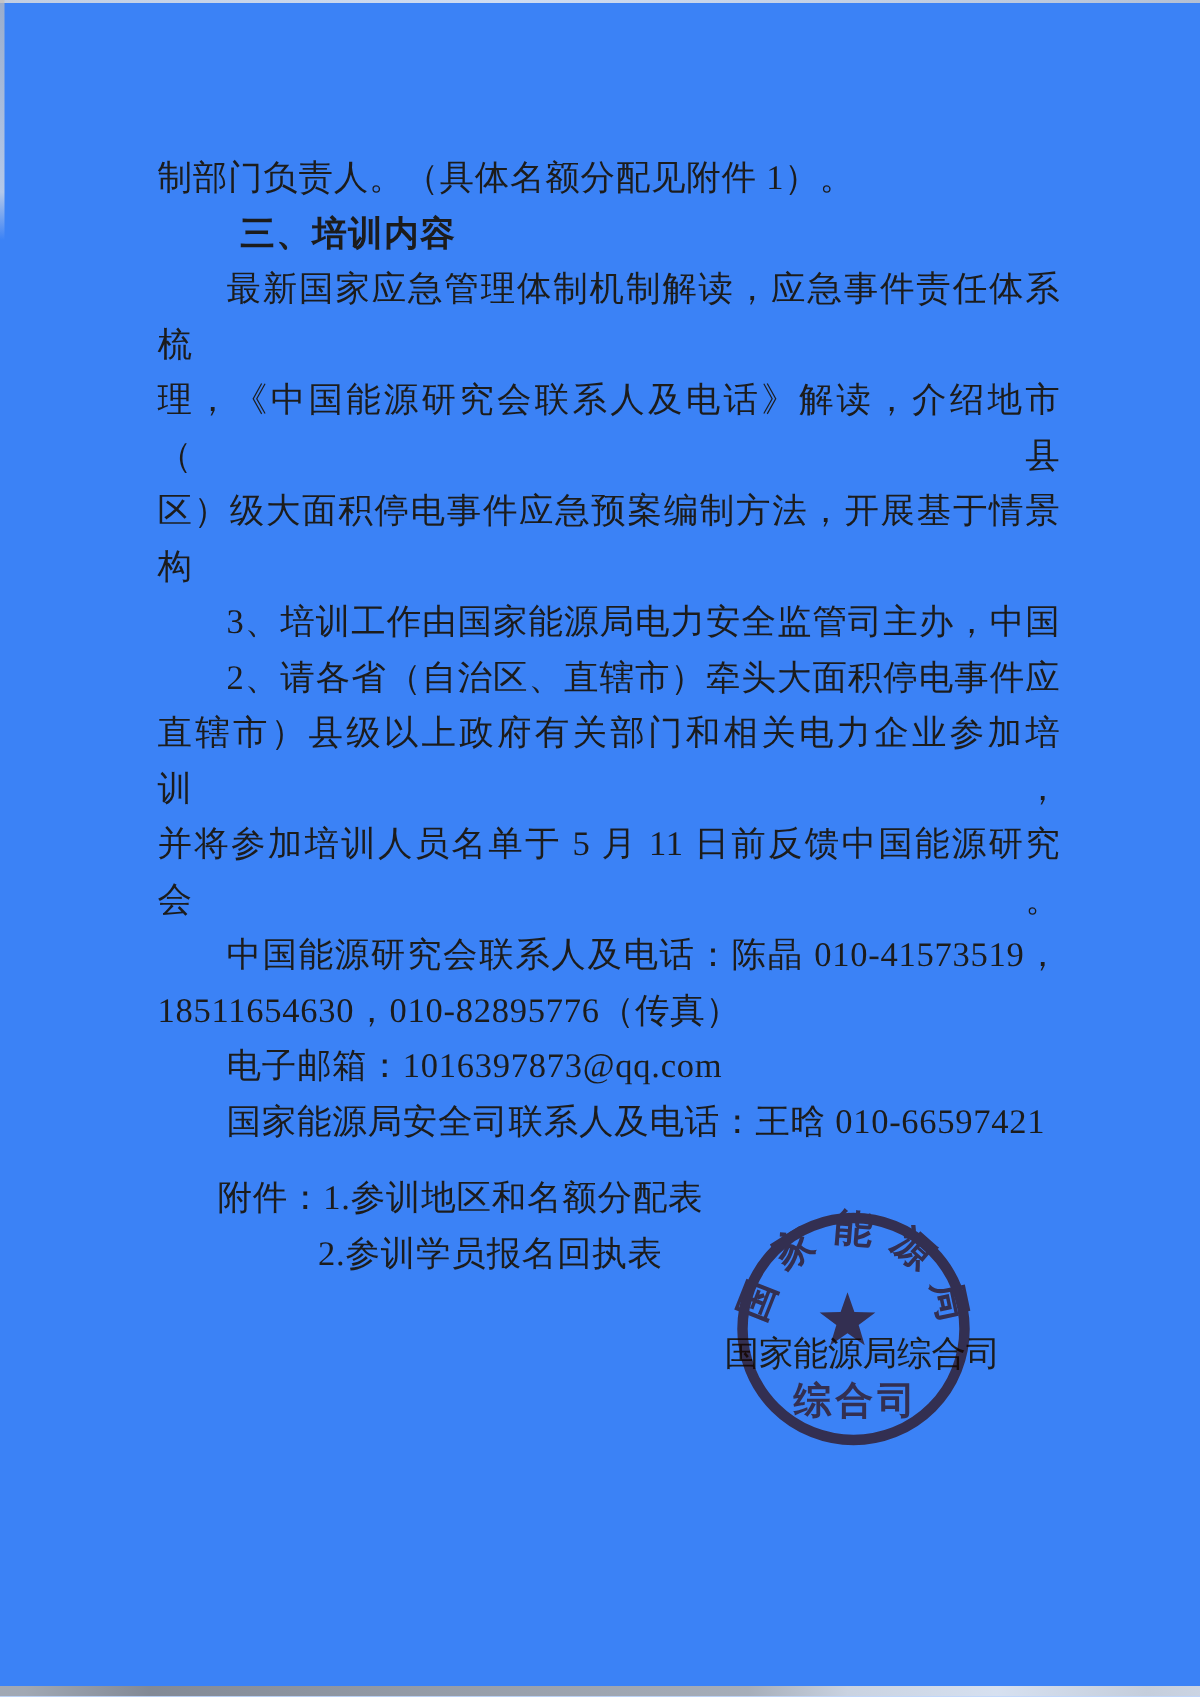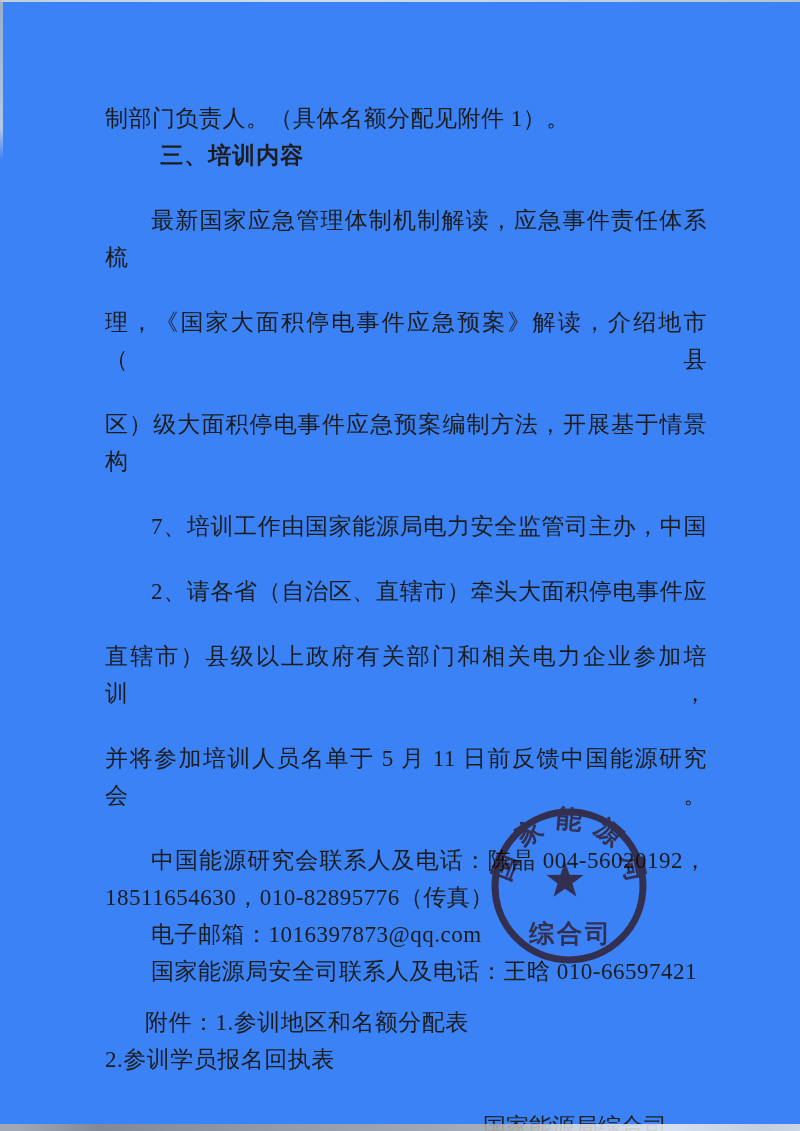--- a/index.html
+++ b/index.html
@@ -31,25 +31,24 @@
     font-weight: bold;
     text-indent: 2.4em;
     letter-spacing: 1px;
   }
   .first { text-indent: 2em; }
   .fill {
     white-space: normal;
     text-align: justify;
     text-align-last: justify;
     text-justify: inter-character;
-    margin-top: 28px;
   }
   .attach { margin-top: 14px; }
   .attach-first { text-indent: 40px; font-family: Liberation Serif, serif; }
-  .attach-second { }
+  .attach-second { margin-left: 107px; }
   .signature { margin-top: 30px; margin-left: 378px; }
   .sig-org, .sig-date { font-size: 23px; line-height: 37px; white-space: nowrap; }
 
   
   .seal {
     position: absolute;
     left: 487px;
     top: 804px;
     width: 164px;
     height: 164px;
@@ -94,27 +93,27 @@
 <body>
 
 <div class="page">
 
   <div class="doc">
 
     <div id="body-lines">
         <div class="line plain">制部门负责人。（具体名额分配见附件 1）。</div>
         <div class="line heading">三、培训内容</div>
         <div class="line first fill">最新国家应急管理体制机制解读，应急事件责任体系梳</div>
-        <div class="line fill">理，《国家大面积停电事件应急预案》解读，介绍地市（县</div>
+        <div class="line fill">理，《中国能源研究会联系人及电话》解读，介绍地市（县</div>
         <div class="line fill">区）级大面积停电事件应急预案编制方法，开展基于情景构</div>
-        <div class="line first fill">7、培训工作由国家能源局电力安全监管司主办，中国</div>
+        <div class="line first fill">3、培训工作由国家能源局电力安全监管司主办，中国</div>
         <div class="line first fill">2、请各省（自治区、直辖市）牵头大面积停电事件应</div>
         <div class="line fill">直辖市）县级以上政府有关部门和相关电力企业参加培训，</div>
         <div class="line fill">并将参加培训人员名单于 5 月 11 日前反馈中国能源研究会。</div>
-        <div class="line first fill">中国能源研究会联系人及电话：陈晶 004-56020192，</div>
+        <div class="line first fill">中国能源研究会联系人及电话：陈晶 010-41573519，</div>
         <div class="line plain">18511654630，010-82895776（传真）</div>
         <div class="line first">电子邮箱：1016397873@qq.com</div>
         <div class="line first">国家能源局安全司联系人及电话：王晗 010-66597421</div>
       </div>
 
     <div class="attach">
       <div class="line attach-first">附件：1.参训地区和名额分配表</div>
       <div class="line attach-second">2.参训学员报名回执表</div>
     </div>
 

